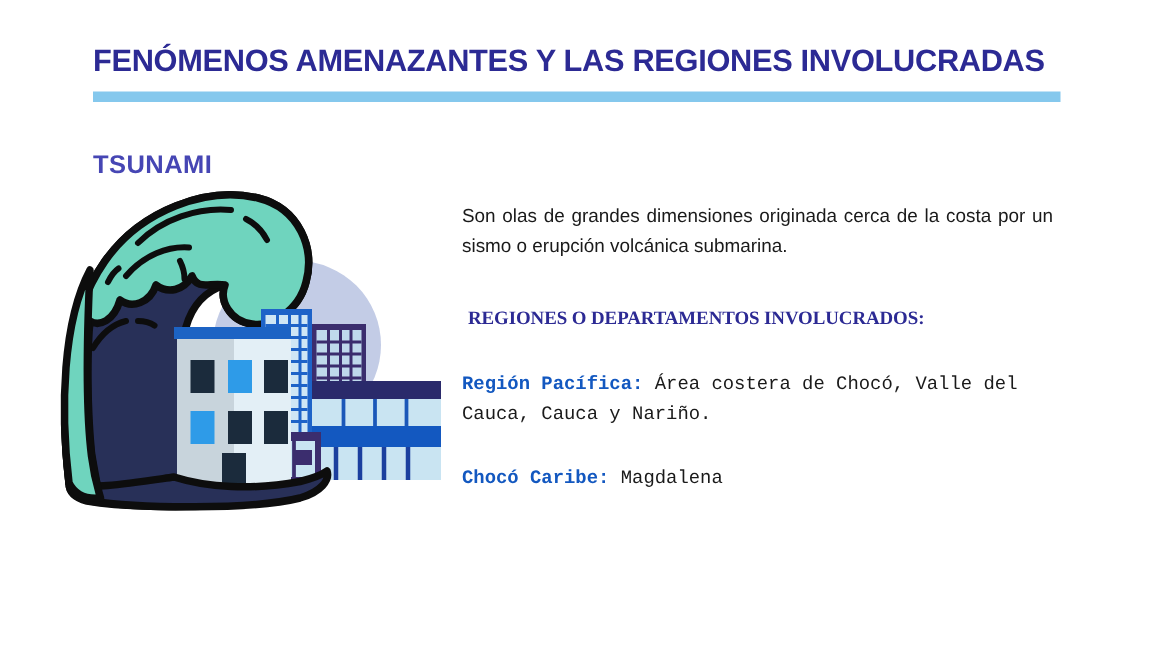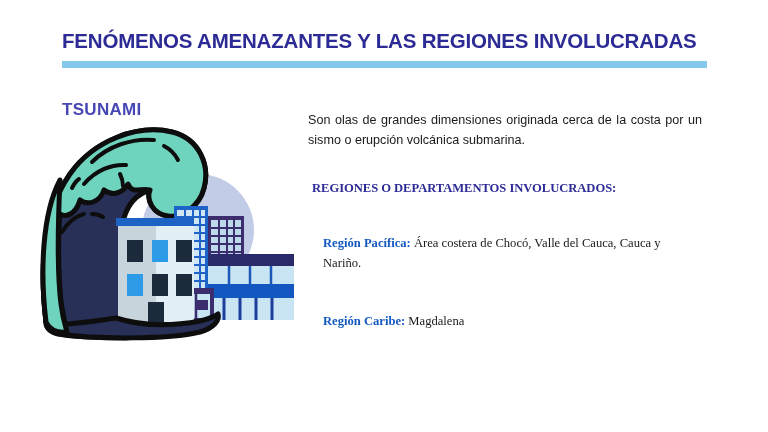--- a/index.html
+++ b/index.html
@@ -67,21 +67,21 @@
     top: 122px;
     width: 266px;
     height: 220px;
   }
   .illustration svg { display: block; }
 
   
   .content {
     position: absolute;
     left: 308px;
-    top: 110px;
+    top: 134px;
     width: 394px;
   }
   .para {
     font-family: "Liberation Sans", sans-serif;
     font-size: 12.6px;
     line-height: 1.62;
     color: #1a1a1a;
     text-align: justify;
     margin: 0;
   }
@@ -89,23 +89,23 @@
   .heading-regions {
     font-family: Liberation Serif, serif;
     font-weight: bold;
     font-size: 12.6px;
     color: #2C2A94;
     letter-spacing: -0.05px;
     margin: 4px;
     padding-top: 26px;
   }
   .region-block {
-    margin: 15px;
+    margin: 0;
     padding-top: 22px;
-    font-family: Liberation Serif, serif;
+    font-family: Liberation Mono, monospace;
     font-size: 12.6px;
     line-height: 1.62;
     color: #1a1a1a;
   }
   .region-name {
     font-weight: bold;
     color: #1358C0;
   }
 </style>
 </head>
@@ -266,18 +266,18 @@
 
     <p class="para intro">Son olas de grandes dimensiones originada cerca de la costa por un sismo o erupción volcánica submarina.</p>
 
     <p class="heading-regions">REGIONES O DEPARTAMENTOS INVOLUCRADOS:</p>
 
     <p class="region-block">
       <span class="region-name">Región Pacífica:</span><span> Área costera de Chocó, Valle del Cauca, Cauca y Nariño.</span>
     </p>
 
     <p class="region-block">
-      <span class="region-name">Región Caribe:</span><span> Magdalena</span>
+      <span class="region-name">Chocó Caribe:</span><span> Magdalena</span>
     </p>
 
   </div>
 
 </div>
 
 </body></html>

